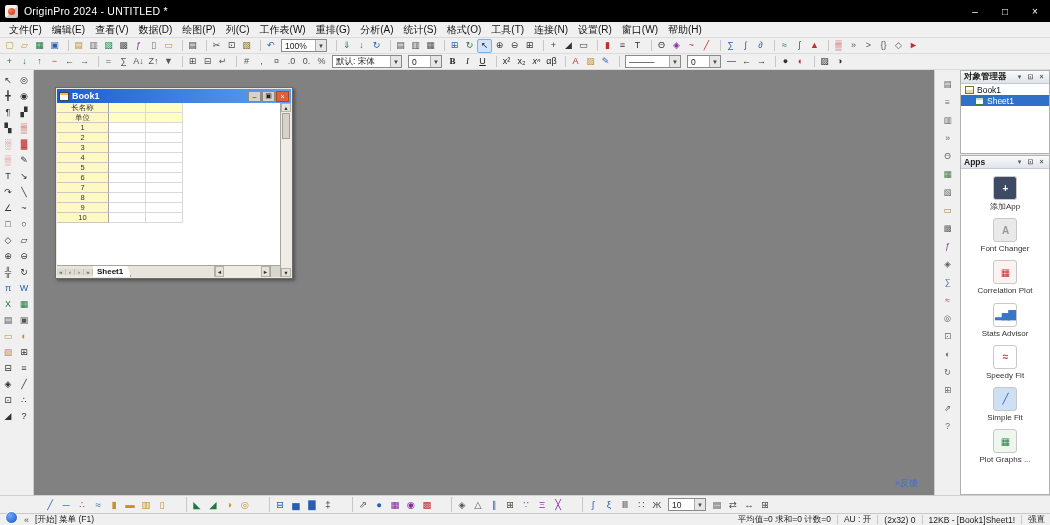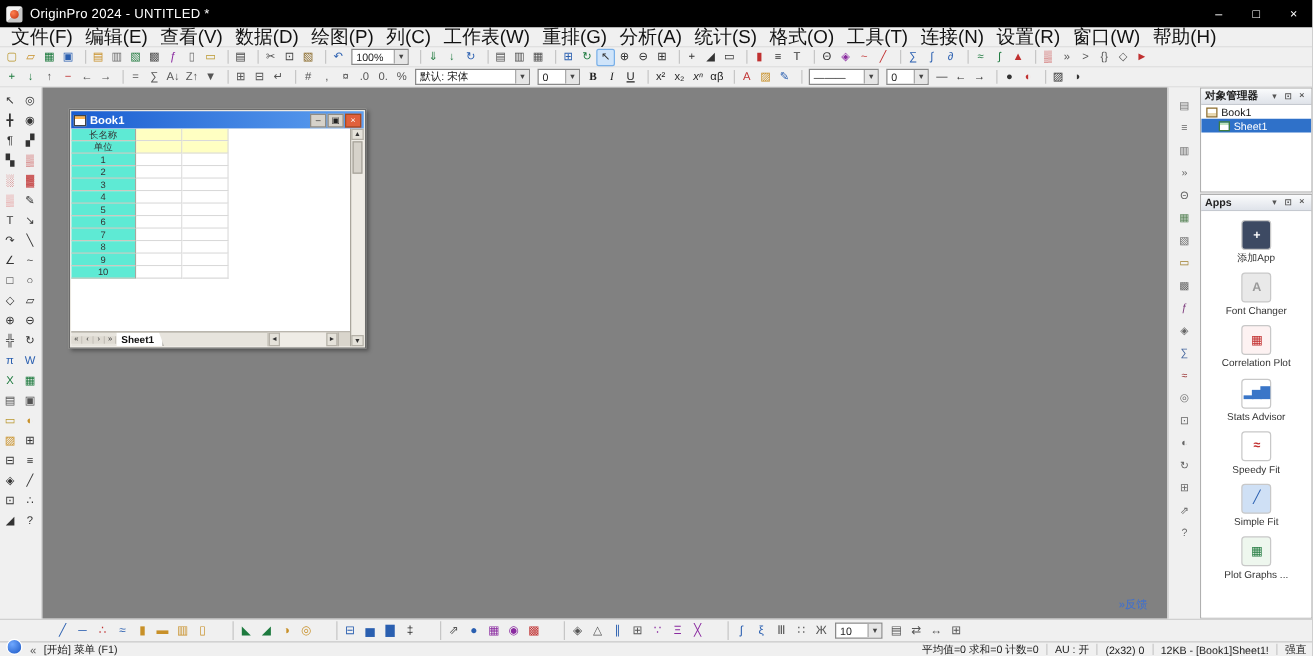--- a/index.html
+++ b/index.html
@@ -10,35 +10,35 @@
   
   .titlebar{position:absolute;left:0;top:0;width:100%;height:22px;background:#000;color:#fff;display:flex;align-items:center;padding-left:5px;gap:6px}
   .logo{width:13px;height:13px;border-radius:2px;background:linear-gradient(135deg,#f2f2f2 50%,#c9c9c9 50%);position:relative;flex:none}
   .logo::after{content:"";position:absolute;inset:3px;border-radius:50%;background:radial-gradient(circle at 35% 35%,#ff8050,#c03010)}
   .title-text{font-size:10.5px;letter-spacing:.2px}
   .win-controls{margin-left:auto;display:flex;height:100%}
   .win-btn{width:30px;display:flex;align-items:center;justify-content:center;font-size:10px;color:#fff}
 
   
   .menubar{position:absolute;top:22px;left:0;width:100%;height:16px;background:#f0f0f0;border-bottom:1px solid #dadada;display:flex;align-items:center;padding-left:4px}
-  .menu-item{font-size:15px;color:#111;padding:0 5px;line-height:16px;white-space:nowrap}
+  .menu-item{font-size:10px;color:#111;padding:0 5px;line-height:16px;white-space:nowrap}
 
   
   .tb{position:absolute;left:0;width:100%;height:16px;background:#f0f0f0;display:flex;align-items:center;padding-left:2px;border-bottom:1px solid #dcdcdc}
   .tb1{top:38px}.tb2{top:54px}
   .grp{display:flex;align-items:center}
   .ic{width:15px;height:14px;display:flex;align-items:center;justify-content:center;font-size:9px;line-height:1;flex:none;border:1px solid transparent;border-radius:2px;color:#444;white-space:nowrap;overflow:hidden}
   .ic.sep{width:6px;height:11px;border:none;border-right:1px solid #c6c6c6;border-radius:0;margin:0 2px 0 1px}
   .ic.pressed{background:#cfe4fa;border-color:#7ab0e8}
   .ic.bold .g{font-weight:bold;font-family:"Liberation Serif",serif}
   .ic.italic .g{font-style:italic;font-family:"Liberation Serif",serif}
   .ic.underline .g{text-decoration:underline}
   .combo{height:13px;background:#fff;border:1px solid #8a8a8a;display:flex;align-items:center;font-size:8.5px;color:#222;padding-left:3px;flex:none;margin:0 3px;white-space:nowrap;overflow:hidden}
   .combo .arrow{margin-left:auto;width:11px;height:100%;background:#e6e6e6;border-left:1px solid #ababab;display:flex;align-items:center;justify-content:center;font-size:6px;color:#444;flex:none}
-  .w-zoom{width:46px}.w-font{width:92px}.w-size{width:34px}.w-line{width:56px}.w-width{width:34px}.w-plot{width:38px}
+  .w-zoom{width:46px}.w-font{width:70px}.w-size{width:34px}.w-line{width:56px}.w-width{width:34px}.w-plot{width:38px}
 
   
   .tools{position:absolute;left:0;top:70px;width:34px;height:425px;background:#f0f0f0;border-right:1px solid #cfcfcf;display:flex;flex-wrap:wrap;align-content:flex-start;padding-top:2px}
   .tools .ic{width:16px;height:16px;font-size:9px}
 
   
   .workspace{position:absolute;left:34px;top:70px;width:900px;height:425px;background:#818181;overflow:hidden}
   .feedback{position:absolute;right:16px;bottom:5px;font-size:9px;color:#3b6fd4}
 
   
@@ -50,21 +50,21 @@
   .bbtn{width:13px;height:11px;background:#d6d2ca;border:1px solid #8f8b83;font-size:7px;display:flex;align-items:center;justify-content:center;color:#222}
   .bbtn.close{background:#e0603c;color:#fff;border-color:#a84a20}
   .book-main{flex:1;display:flex;min-height:0}
   .sheet{flex:1;display:flex;flex-direction:column;min-width:0;background:#fff}
   .shead{display:flex;height:10px;flex:none}
   .corner{width:52px;background:#d9d5cc;border-right:1px solid #a9a59c;border-bottom:1px solid #a9a59c;flex:none}
   .colh{width:37px;background:#d9d5cc;border-right:1px solid #a9a59c;border-bottom:1px solid #a9a59c;font-size:7.5px;display:flex;align-items:center;justify-content:center;color:#222;flex:none}
   .colh-fill{flex:1;background:#e7e4dd;border-bottom:1px solid #a9a59c}
   .rows{flex:1;overflow:hidden;background:#fff}
   .trow{display:flex;height:10px}
-  .rlabel{width:52px;background:#5eead4;border-right:1px solid #aaa69d;border-bottom:1px solid #cdc9c0;font-size:7.5px;display:flex;align-items:center;justify-content:center;color:#333;flex:none}
+  .rlabel{width:52px;background:#fef9c3;border-right:1px solid #aaa69d;border-bottom:1px solid #cdc9c0;font-size:7.5px;display:flex;align-items:center;justify-content:center;color:#333;flex:none}
   .cell{width:37px;border-right:1px solid #d9d9d9;border-bottom:1px solid #d9d9d9;background:#fff;flex:none;font-size:7.5px}
   .trow.hl .cell{background:#ffffc2}
   .cfill{flex:1;background:#fff}
   .sbottom{height:12px;background:#e7e4dd;border-top:1px solid #a9a59c;display:flex;align-items:stretch;flex:none}
   .tn{width:9px;font-size:6px;display:flex;align-items:center;justify-content:center;color:#333;border-right:1px solid #c4c0b8;background:#dedad2;flex:none}
   .stab{background:#fff;border-right:1px solid #938f86;padding:0 7px 0 4px;font-size:8px;font-weight:bold;color:#111;display:flex;align-items:center;clip-path:polygon(0 0,calc(100% - 4px) 0,100% 100%,0 100%);flex:none}
   .sb-spacer{flex:1}
   .hscroll{width:56px;background:#efece6;display:flex;border-left:1px solid #b5b1a8;flex:none}
   .hs-btn{width:9px;font-size:5.5px;display:flex;align-items:center;justify-content:center;color:#333;background:#e5e2da;border:1px solid #b5b1a8;flex:none}
   .hs-track{flex:1}

